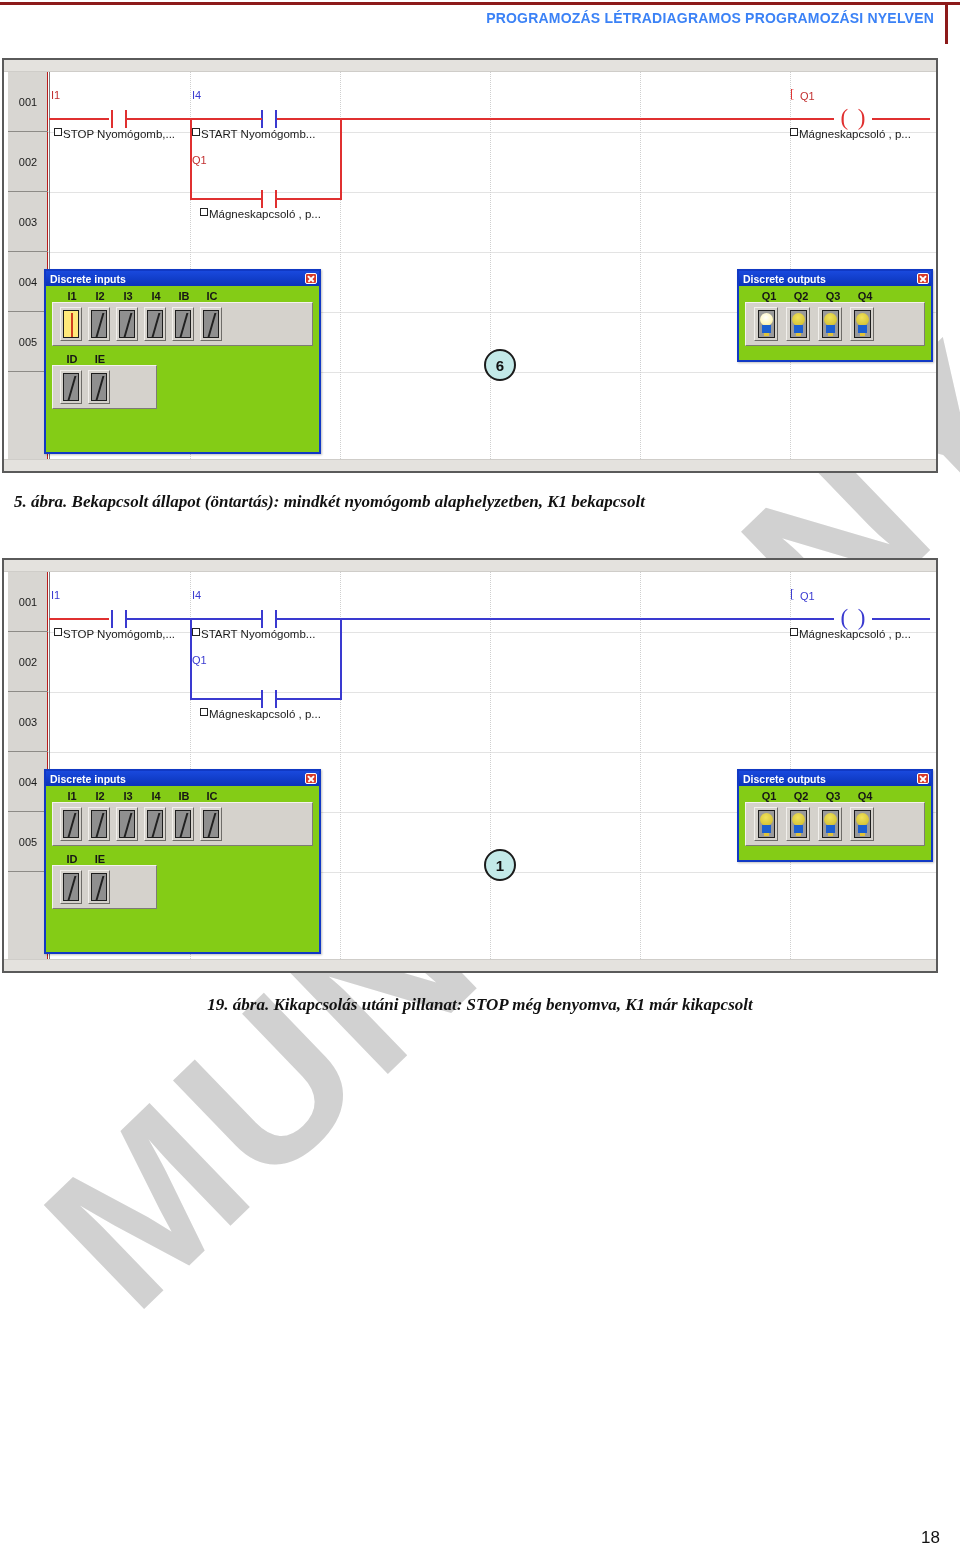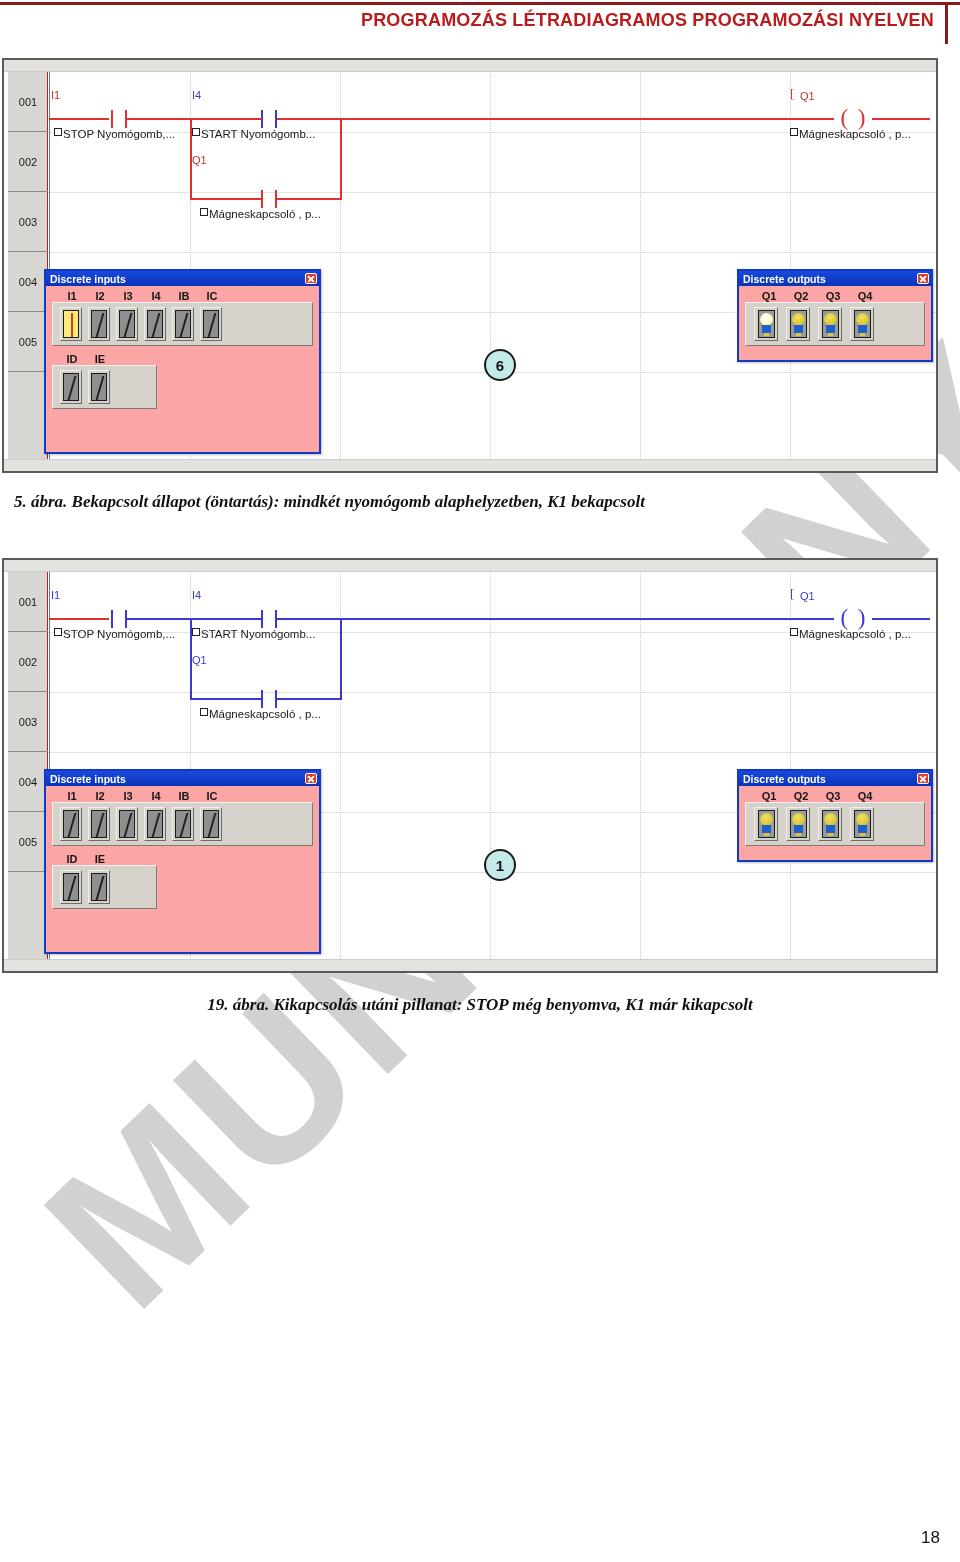--- a/index.html
+++ b/index.html
@@ -41,22 +41,22 @@
     position:absolute; left:0; top:2px; width:960px; height:3px;
     background:#8c1a1a;
   }
   .page-header .hdr-rightline{
     position:absolute; right:12px; top:2px; width:3px; height:42px;
     background:#8c1a1a;
   }
   .page-header .hdr-title{
     position:absolute; right:26px; top:10px;
     font-family:"Liberation Sans", sans-serif;
-    font-weight:700; font-size:18px; letter-spacing:.2px;
-    color:#b91c1c;
+    font-weight:700; font-size:14px; letter-spacing:.2px;
+    color:#3b82f6;
     white-space:nowrap;
     text-align:center;
   }
 
   
   .fig{
     position:absolute; left:2px; width:936px;
     border:2px solid #5a5a5a;
     background:#ffffff;
     z-index:8;
@@ -149,21 +149,21 @@
   .cbox{
     display:inline-block; width:8px; height:8px;
     border:1px solid #222; background:#fff;
     margin-right:1px; vertical-align:2px;
   }
 
   
   .iodlg{
     position:absolute; z-index:9;
     border:2px solid #1139c4;
-    background:#fca5a5;
+    background:#84cc16;
     box-shadow:1px 1px 2px rgba(0,0,0,.25);
   }
   .iodlg .titlebar{
     height:15px; background:#0a3fd4;
     background:linear-gradient(#1949dd,#0a33b8);
     display:flex; align-items:center; justify-content:space-between;
     padding:0 2px 0 4px;
   }
   .iodlg .titlebar .t{
     color:#fff; font-size:10.5px; font-weight:700;

